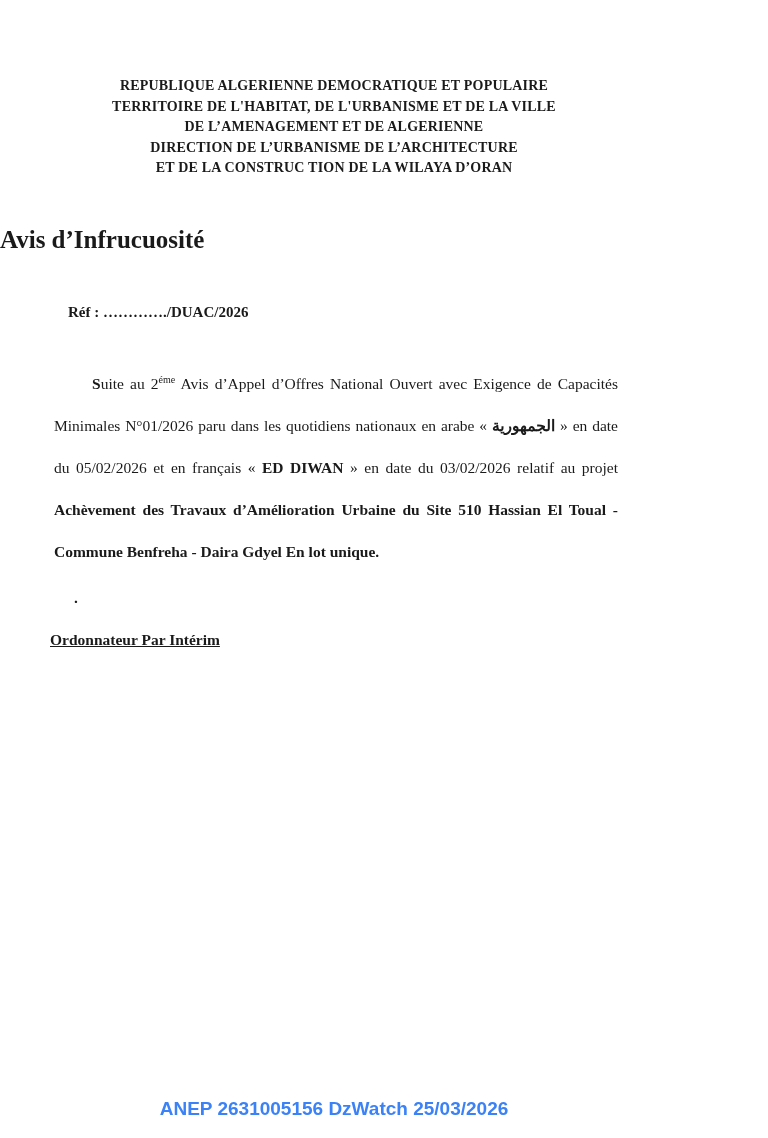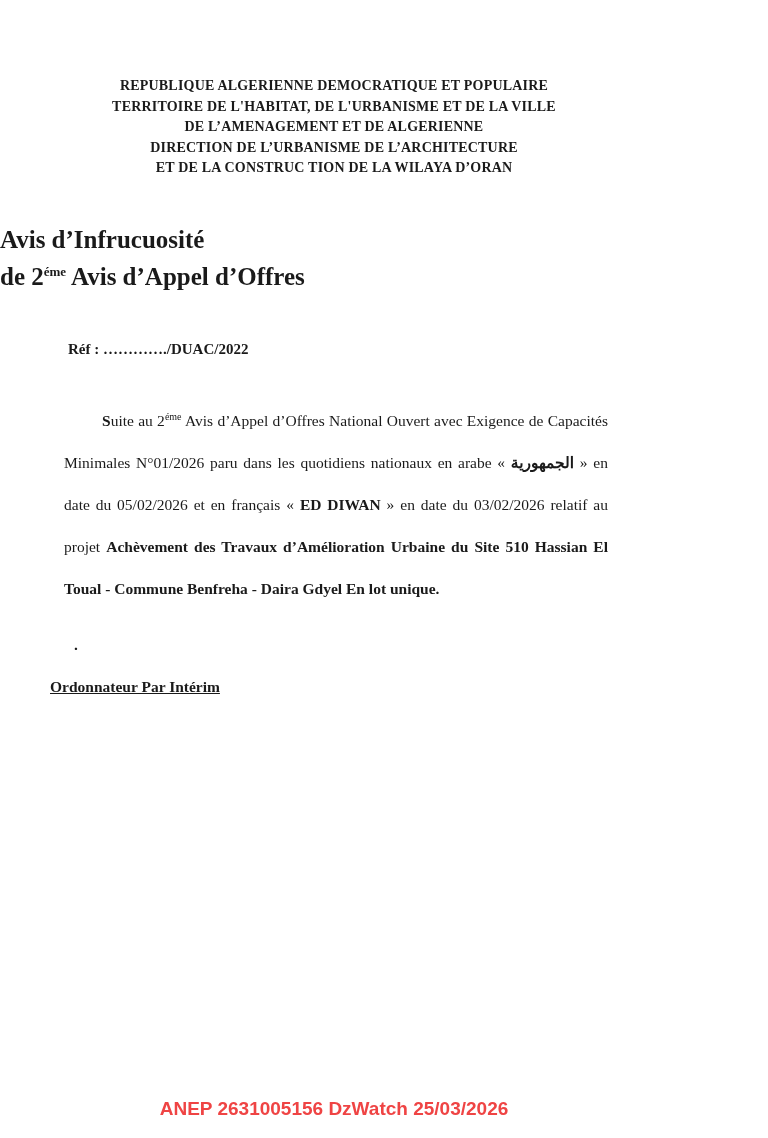--- a/index.html
+++ b/index.html
@@ -40,21 +40,21 @@
     font-size: 15px;
     line-height: 21px;
   }
   .body-text {
     margin: 40px 46px 0 50px;
     font-size: 15.5px;
     line-height: 42px;
     text-align: justify;
   }
   .para {
-    margin: 14px;
+    margin: 4px;
     text-indent: 38px;
   }
   .b {
     font-weight: 700;
   }
   .body-text sup {
     font-size: 10px;
     line-height: 0;
   }
   .dot-line {
@@ -91,26 +91,25 @@
   <div class="letterhead">
     <div>REPUBLIQUE ALGERIENNE DEMOCRATIQUE  ET POPULAIRE</div>
     <div>TERRITOIRE DE L'HABITAT, DE L'URBANISME ET DE LA VILLE</div>
     <div>DE L’AMENAGEMENT ET DE ALGERIENNE</div>
     <div>DIRECTION DE L’URBANISME DE L’ARCHITECTURE</div>
     <div>ET DE LA CONSTRUC TION DE LA WILAYA D’ORAN</div>
   </div>
 
   <div class="doc-title">
     <div>Avis d’Infrucuosité</div>
-    <div><span>de 2</span><sup>éme</sup><span> Avis d’Appel d’Offres</span></div>
   </div>
 
-  <div class="ref-line">Réf : …………./DUAC/2022</div>
+  <div class="ref-line">Réf : …………./DUAC/2026</div>
 
   <div class="body-text">
     <p class="para"><span class="b">S</span><span>uite au 2</span><sup>éme</sup><span> Avis d’Appel d’Offres National Ouvert avec Exigence de Capacités Minimales N°01/2026 paru dans les quotidiens nationaux en arabe « </span><span class="b" dir="rtl">الجمهورية</span><span> » en date du 05/02/2026 et en français « </span><span class="b">ED DIWAN</span><span> » en date du 03/02/2026 relatif au projet </span><span class="b">Achèvement des Travaux d’Amélioration Urbaine  du Site 510 Hassian El Toual - Commune Benfreha - Daira Gdyel En lot unique.</span></p>
     <div class="dot-line">.</div>
     <div class="signature-line"><span class="sig">Ordonnateur Par Intérim</span></div>
   </div>
 
-  <div class="anep-footer" style="color: #ef4444;">ANEP 2631005156 DzWatch 25/03/2026</div>
+  <div class="anep-footer" style="color: #3b82f6;">ANEP 2631005156 DzWatch 25/03/2026</div>
 
 </div>
 
 </body></html>

